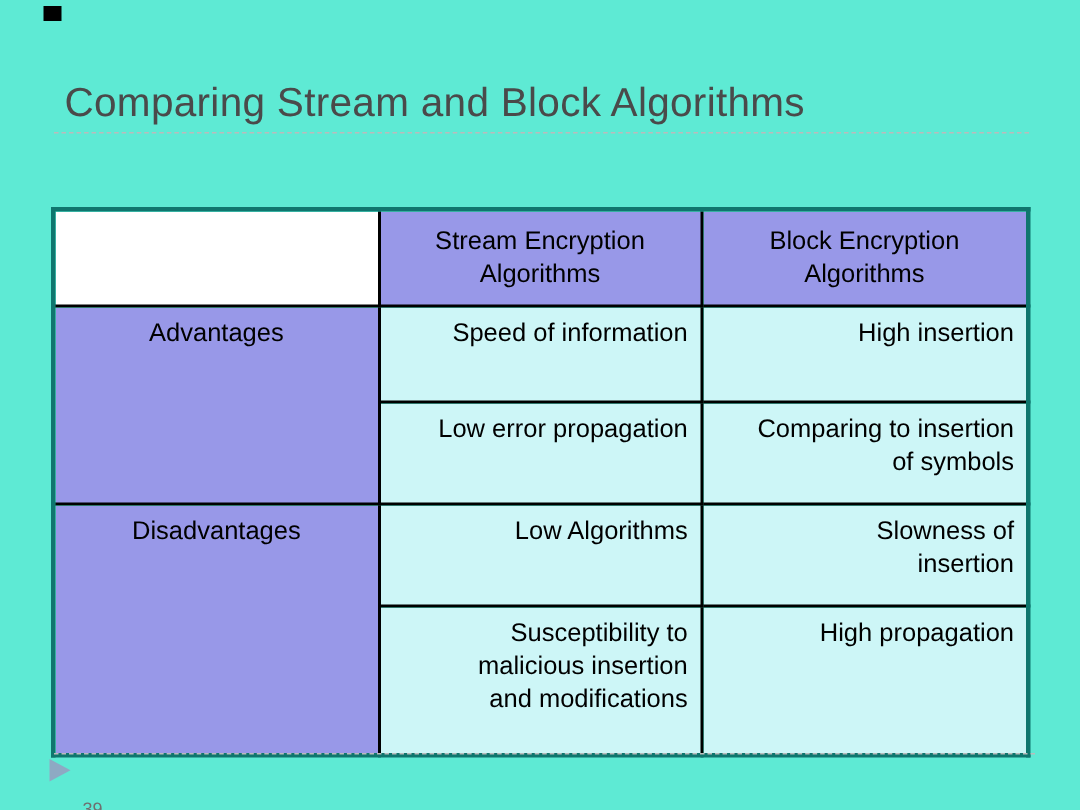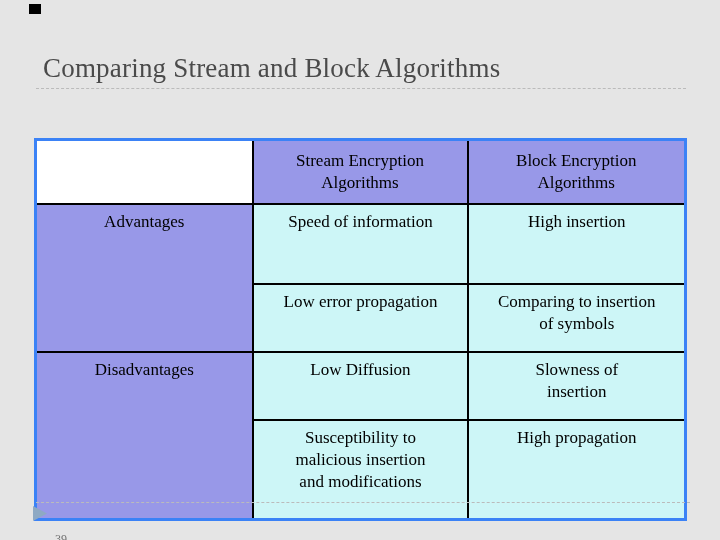--- a/index.html
+++ b/index.html
@@ -1,49 +1,49 @@
 <!DOCTYPE html>
 <html><head>
 <meta charset="utf-8">
 <style>
   html,body{margin:0;padding:0;background:#fff;}
   .slide{
-    position:relative;width:720px;height:540px;background:#e5e5e5;overflow:hidden;
-    font-family:Liberation Serif, serif;color:#000;
+    position:relative;width:720px;height:540px;background:#5eead4;overflow:hidden;
+    font-family:Liberation Sans, sans-serif;color:#000;
   }
   .deco-square{position:absolute;left:29px;top:4px;width:12px;height:10px;background:#000;}
   .title{
     position:absolute;left:43px;top:53px;margin:0;
     font-size:27px;line-height:30px;font-weight:400;color:#4a4a4a;letter-spacing:0.2px;
   }
   .title-divider{
     position:absolute;left:36px;top:88px;width:650px;height:0;
     border-top:1px dashed #bbbbbb;
   }
   table.cmp{
     position:absolute;left:34px;top:138px;
     border-collapse:collapse;table-layout:fixed;
-    border:3px solid #3b82f6;
+    border:3px solid #0f766e;
   }
   table.cmp td,table.cmp th{
     border:2px solid #000000;
     font-size:17px;line-height:22px;font-weight:400;
     white-space:pre-line;overflow:hidden;
   }
   col.c1{width:217px;}col.c2{width:215px;}col.c3{width:218px;}
-  tr.rh{height:64px;}tr.r1{height:80px;}tr.r2{height:65px;}tr.r3{height:52px;}tr.r4{height:100px;}
+  tr.rh{height:64px;}tr.r1{height:64px;}tr.r2{height:65px;}tr.r3{height:52px;}tr.r4{height:100px;}
   td.corner{background:#ffffff;}
   th.head{
     background:#9898e8;text-align:center;vertical-align:middle;padding:2px 6px;
   }
   td.rowlabel{
     background:#9898e8;text-align:center;vertical-align:top;padding:6px 6px 0 6px;
   }
   td.cell{
-    background:#cdf6f7;text-align:center;vertical-align:top;padding:6px 8px 16px 9px;
+    background:#cdf6f7;text-align:right;vertical-align:top;padding:6px 8px 16px 9px;
   }
   .footer-divider{
     position:absolute;left:36px;top:502px;width:654px;height:0;
     border-top:1px dashed #bbbbbb;
   }
   .page-bullet{position:absolute;left:32px;top:505px;width:16px;height:17px;}
   .page-number{
     position:absolute;left:55px;top:529px;
     font-size:12px;line-height:20px;color:#6f6f6f;
   }
@@ -77,21 +77,21 @@
         <td class="cell">Speed of information</td>
         <td class="cell">High insertion</td>
       </tr>
       <tr class="r2">
         <td class="cell">Low error propagation</td>
         <td class="cell">Comparing to insertion
 of symbols</td>
       </tr>
       <tr class="r3">
         <td class="rowlabel" rowspan="2">Disadvantages</td>
-        <td class="cell">Low Diffusion</td>
+        <td class="cell">Low Algorithms</td>
         <td class="cell">Slowness of
 insertion</td>
       </tr>
       <tr class="r4">
         <td class="cell">Susceptibility to
 malicious insertion
 and modifications</td>
         <td class="cell">High propagation</td>
       </tr>
     </tbody>

